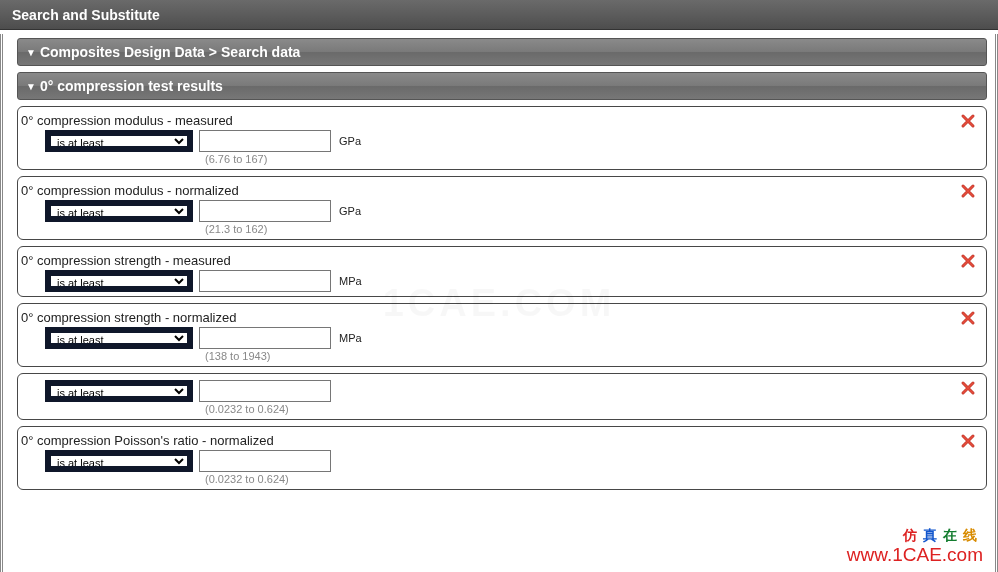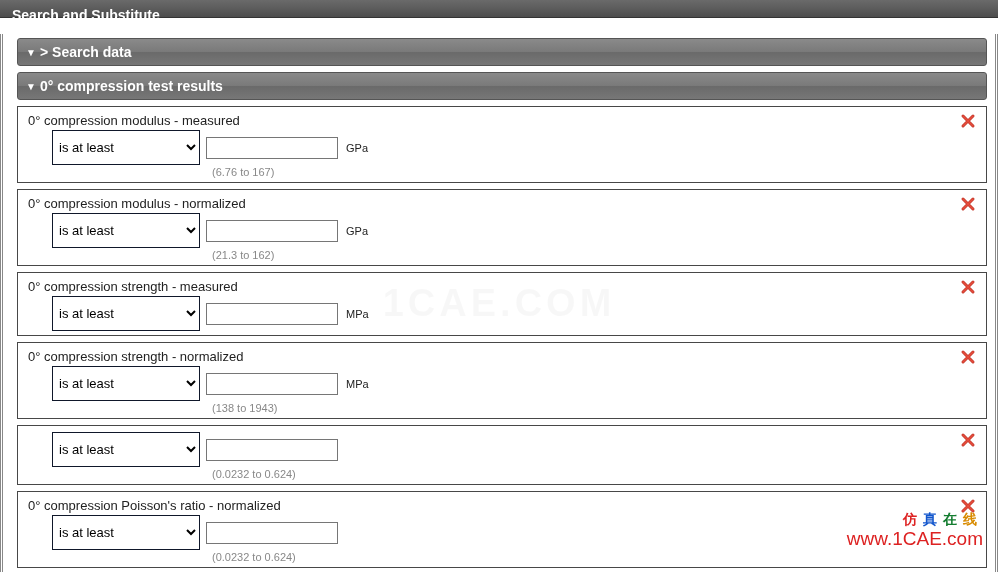--- a/index.html
+++ b/index.html
@@ -1,19 +1,19 @@
 <!DOCTYPE html>
 <html><head>
 <meta charset="utf-8">
 <style>
   * { box-sizing: border-box; margin: 0; padding: 0; font-family: "Segoe UI", Arial, sans-serif; }
   html, body { width: 998px; height: 572px; overflow: hidden; background: #fff; }
 
   .titlebar {
-    height: 18px;
+    height: 30px;
     background: linear-gradient(to bottom, #6a6a6a 0%, #5c5c5c 50%, #4d4d4d 100%);
     color: #fff;
     font-size: 14px;
     font-weight: 600;
     padding: 7px 12px;
     border-bottom: 1px solid #333;
   }
 
   .content-area {
     position: absolute;
@@ -36,42 +36,42 @@
     margin-bottom: 6px;
     display: flex;
     align-items: center;
     gap: 4px;
     cursor: pointer;
   }
   .section-header .tri { font-size: 10px; }
 
   .param-box {
     border: 1px solid #474747;
-    border-radius: 0;
-    padding: 6px 10px 4px 10px;
+    border-radius: 6px;
+    padding: 6px 10px 4px 3px;
     margin-bottom: 6px;
     position: relative;
     background: #fff;
   }
   .param-label {
     font-size: 13px;
     color: #222;
     margin-bottom: 2px;
   }
   .param-row {
     display: flex;
     align-items: center;
     gap: 6px;
     padding-left: 24px;
   }
   .param-select {
     width: 148px;
-    height: 35px;
-    font-size: 13px;
-    border: 1px solid #0f172a;
+    height: 22px;
+    font-size: 11px;
+    border: 6px solid #0f172a;
     background: #fff;
     padding: 0 2px;
   }
   .param-input {
     width: 132px;
     height: 22px;
     font-size: 13px;
     border: 1px solid #767676;
     padding: 0 4px;
     background: #fff;
@@ -90,21 +90,21 @@
   .delete-x {
     position: absolute;
     right: 8px;
     top: 6px;
     width: 18px; height: 18px;
     cursor: pointer;
   }
 
   .watermark {
     position: absolute;
-    bottom: 21px;
+    bottom: 5px;
     right: 12px;
     text-align: right;
     font-size: 14px;
     line-height: 1.2;
     pointer-events: none;
     user-select: none;
   }
   .watermark .cn { letter-spacing: 6px; font-weight: 600; }
   .watermark .cn .c1 { color: #d22; }
   .watermark .cn .c2 { color: #1155cc; }
@@ -127,20 +127,21 @@
 <body>
 
 <div class="titlebar">
   <span>Search and Substitute</span>
 </div>
 
 <div class="content-area">
 
   <div class="section-header">
     <span class="tri">▼</span>
+    <span>Composites Design Data</span>
     <span>&gt;</span>
     <span>Search data</span>
   </div>
 
   <div class="section-header">
     <span class="tri">▼</span>
     <span>0° compression test results</span>
   </div>
 
   <div id="params-container">

